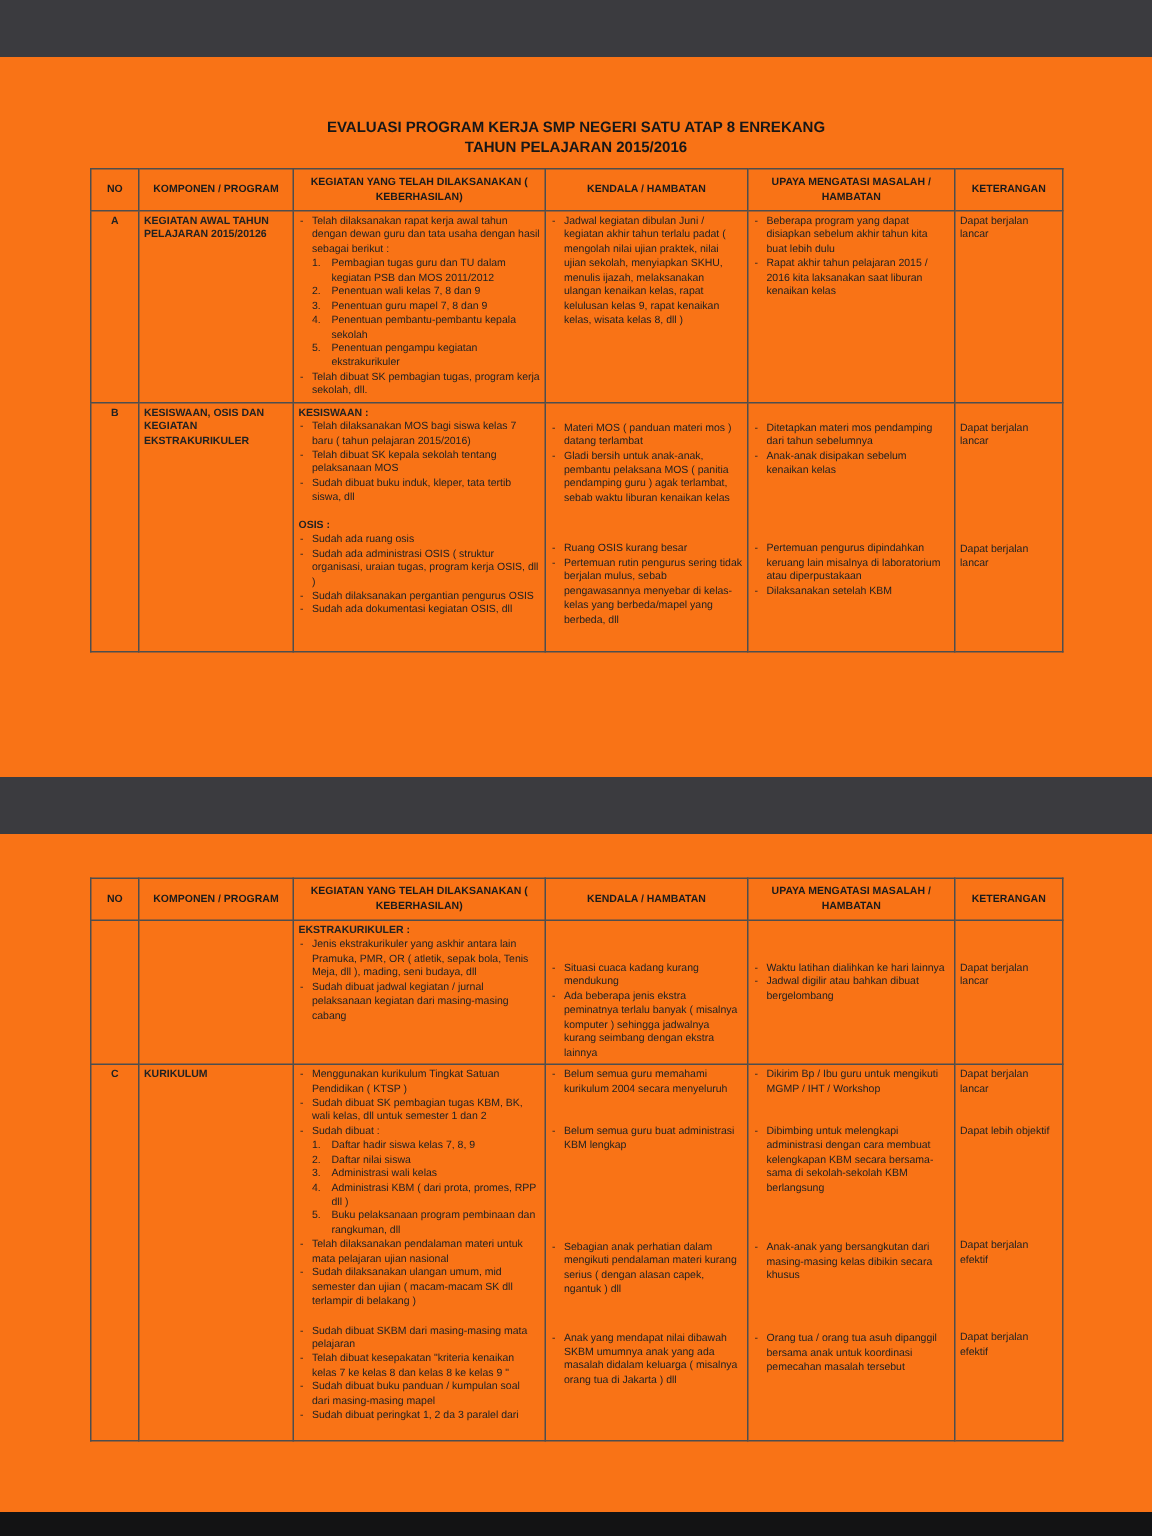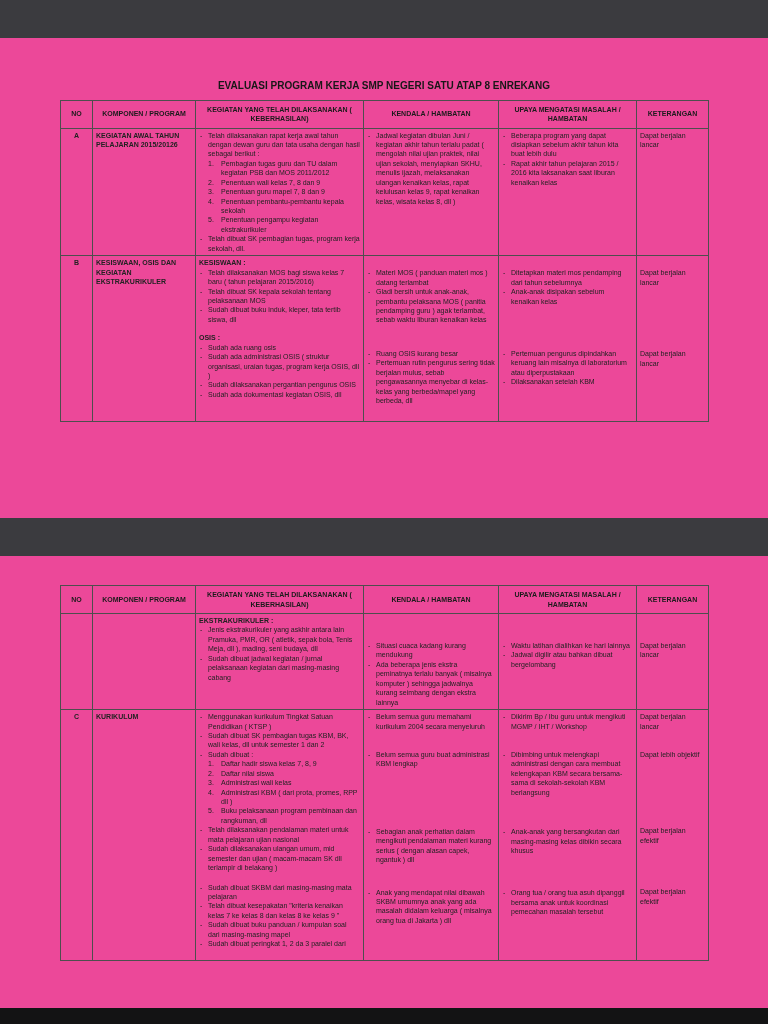--- a/index.html
+++ b/index.html
@@ -1,21 +1,21 @@
 <!DOCTYPE html>
 <html><head>
 <meta charset="utf-8">
 <style>
   html,body{margin:0;padding:0;}
   body{
     width:768px;height:1024px;position:relative;overflow:hidden;
     background:#3b3b3f;
     font-family:"Liberation Sans","DejaVu Sans",sans-serif;
   }
-  .page{position:absolute;left:0;width:768px;background:#ec4899;}
+  .page{position:absolute;left:0;width:768px;background:#f97316;}
   #page1{top:38px;height:480px;}
   #page2{top:556px;height:452px;}
   .bottombar{position:absolute;left:0;top:1008px;width:768px;height:16px;background:#131314;}
   .title{margin-top:42px;text-align:center;font-weight:bold;font-size:10px;line-height:1.25;color:#171717;}
   table{
     border-collapse:collapse;table-layout:fixed;
     width:648px;margin-left:60px;
     font-size:7px;line-height:1.35;color:#222;
   }
   #page1 table{margin-top:7px;}
@@ -31,20 +31,21 @@
   .ol .li{position:relative;padding-left:13px;}
   .ol .li::before{counter-increment:n;content:counter(n) ".";position:absolute;left:0;top:0;}
   .ket{margin-bottom:2px;}
 </style>
 </head>
 <body>
 
 <div class="page" id="page1">
   <div class="title">
     <div>EVALUASI PROGRAM KERJA SMP NEGERI SATU ATAP 8 ENREKANG</div>
+    <div>TAHUN PELAJARAN 2015/2016</div>
   </div>
   <table>
     <colgroup>
       <col style="width:32px">
         <col style="width:103px">
         <col style="width:168px">
       <col style="width:135px">
         <col style="width:138px">
         <col style="width:72px">
     </colgroup>

